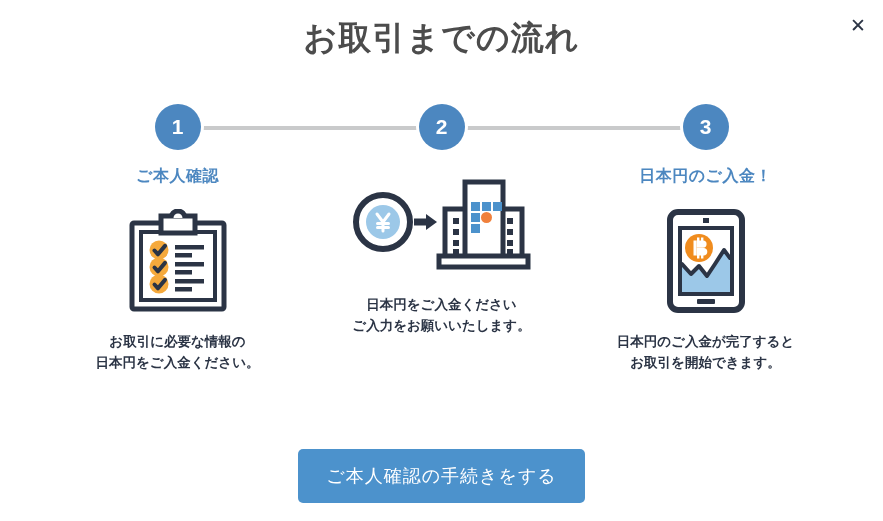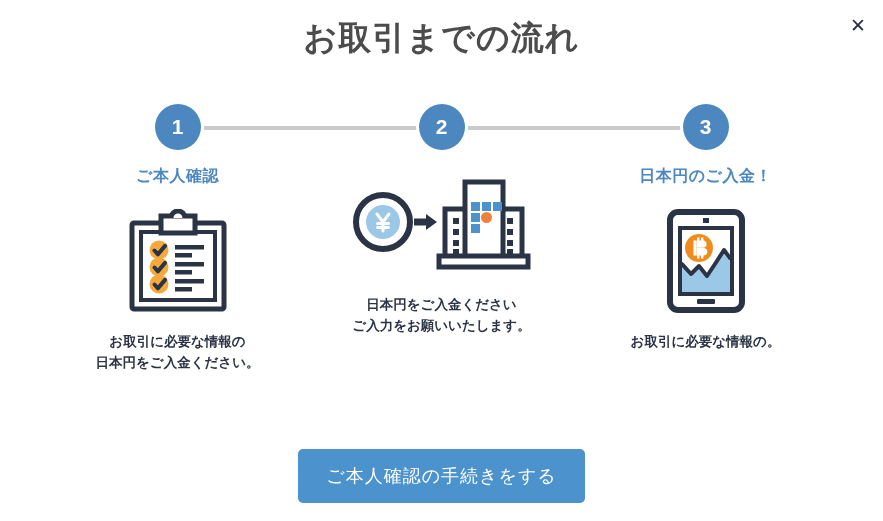--- a/index.html
+++ b/index.html
@@ -288,21 +288,22 @@
             <rect x="35" y="29.5" width="2.4" height="4"></rect>
             <rect x="31" y="46.5" width="2.4" height="4"></rect>
             <rect x="35" y="46.5" width="2.4" height="4"></rect>
             <path d="M30.5 32.5 h6.5 a3.6 3.6 0 0 1 0 7.2 h-6.5 z"></path>
             <path d="M30.5 40 h7.6 a3.8 3.8 0 0 1 0 7.5 h-7.6 z"></path>
           </g>
         </svg>
       </div>
 
       <div class="desc">
-        <span class="line">お取引に必要な情報の。</span>
+        <span class="line">日本円のご入金が完了すると</span>
+        <span class="line">お取引を開始できます。</span>
       </div>
     </div>
 
   </div>
 
   <div class="cta-row">
     <button class="cta-button">ご本人確認の手続きをする</button>
   </div>
 
 </div>

